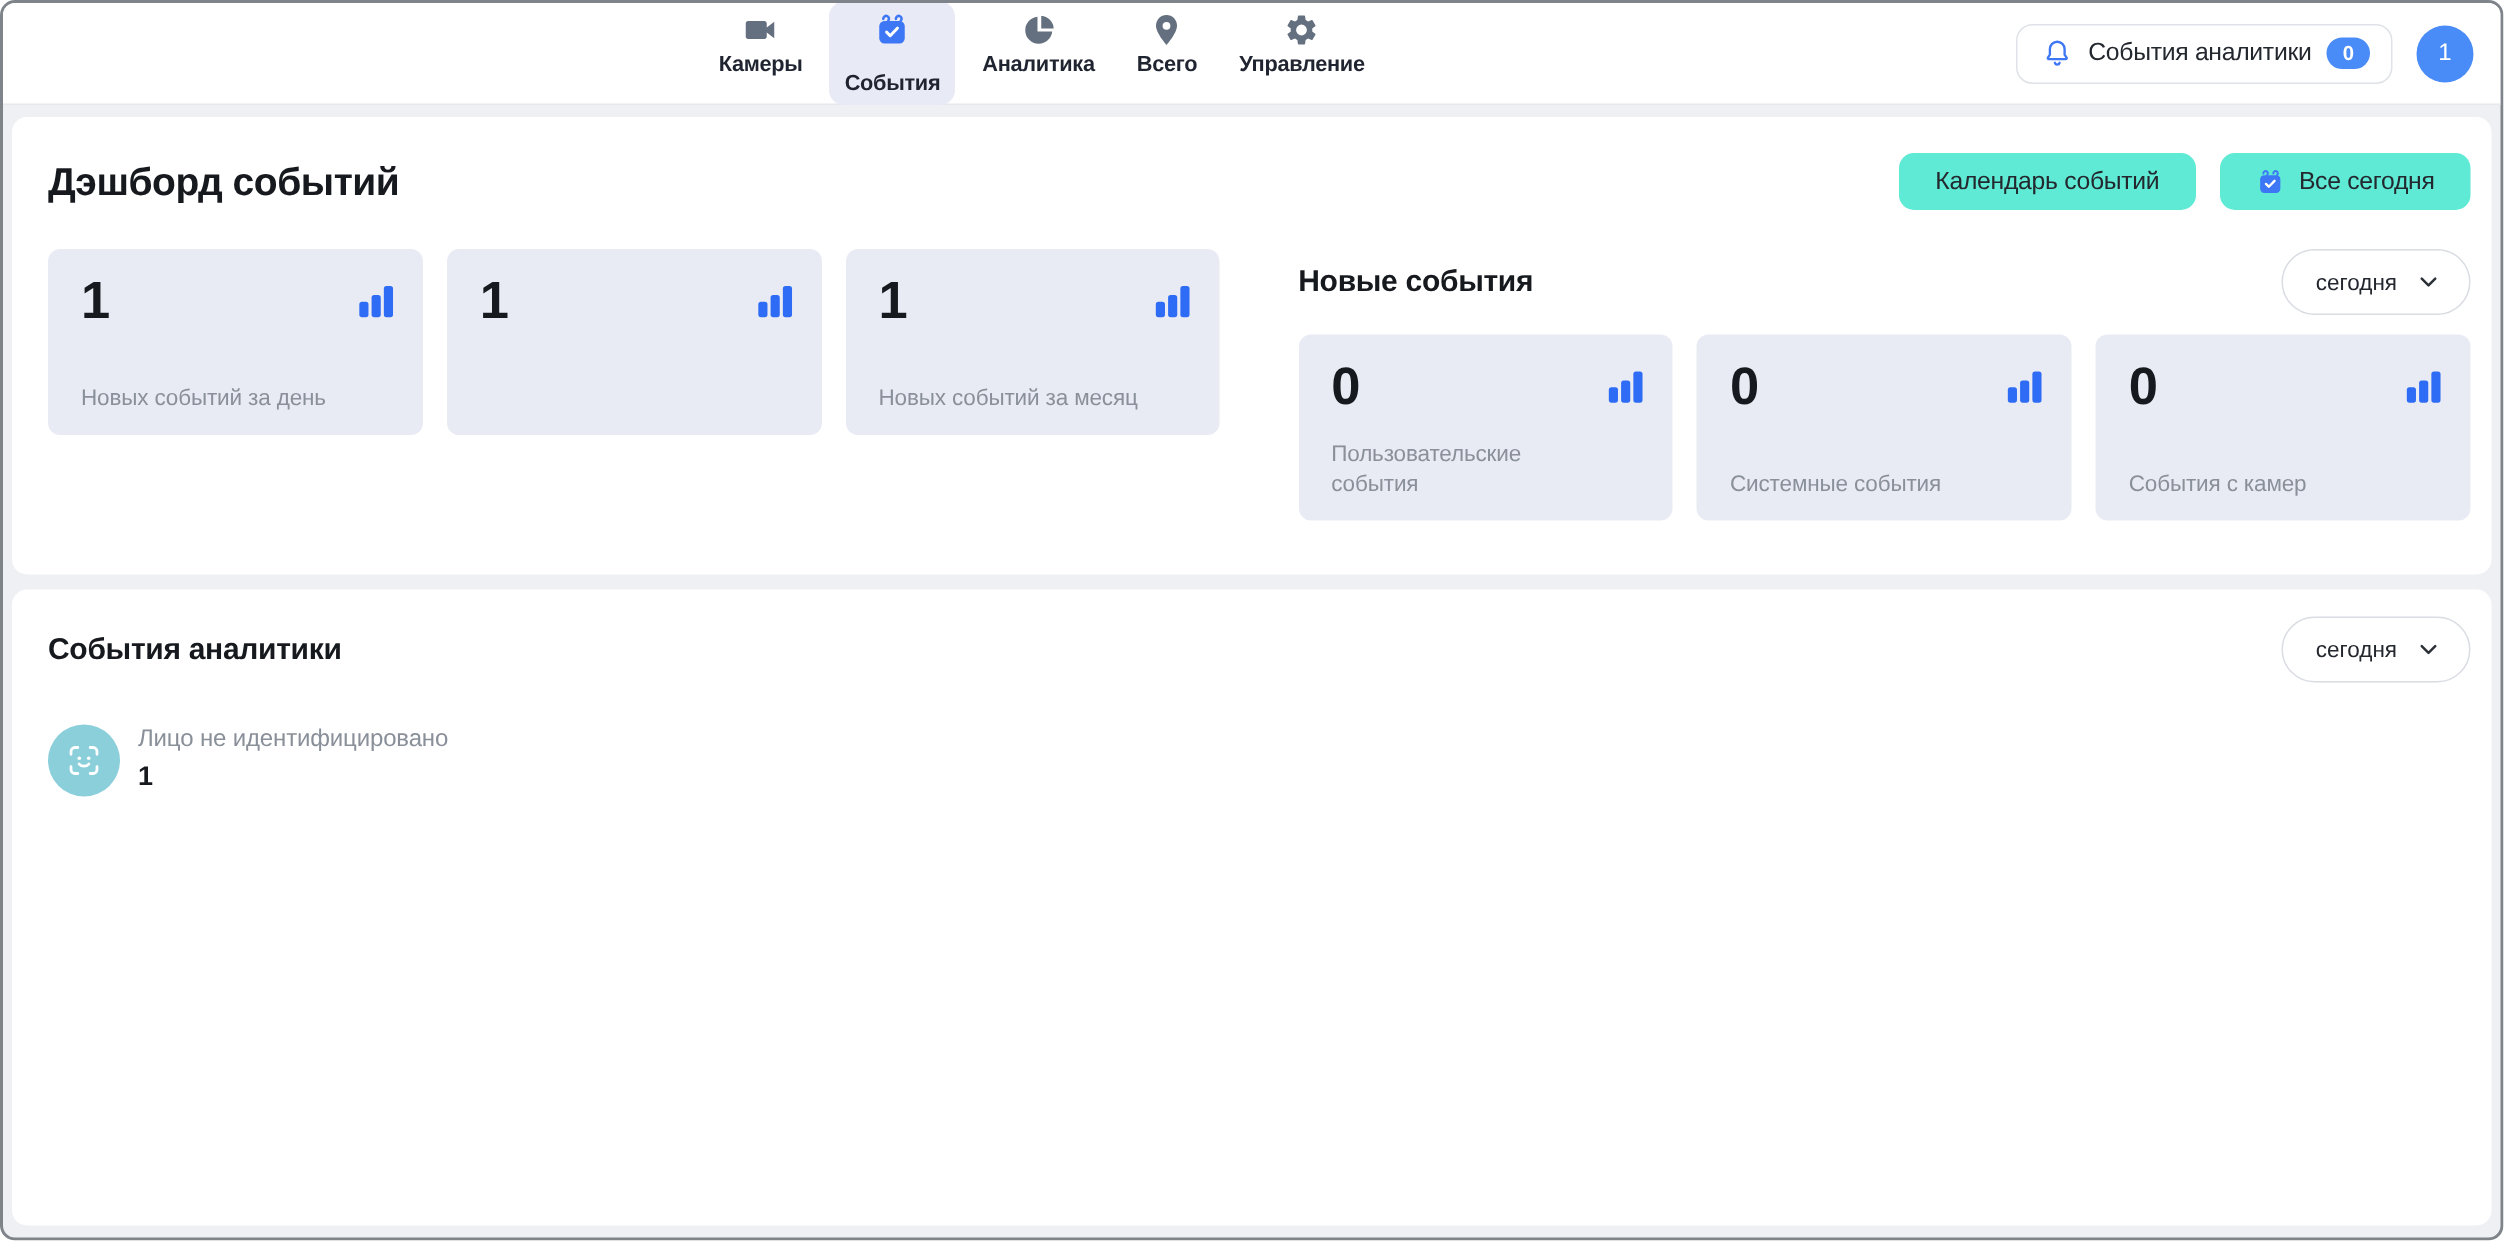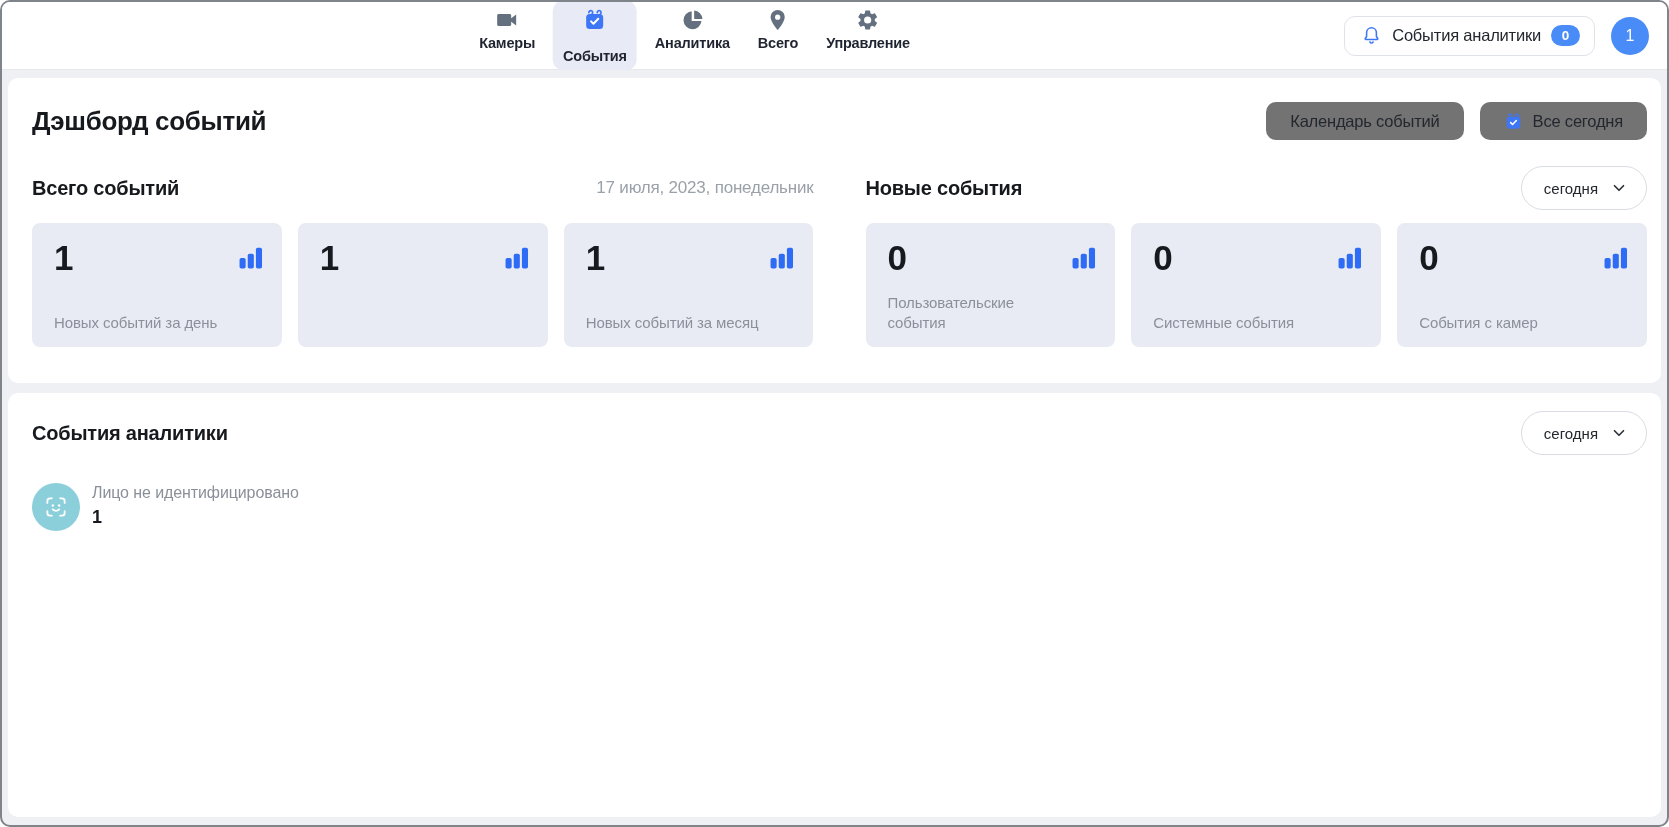--- a/index.html
+++ b/index.html
@@ -51,21 +51,21 @@
   
   main{ flex:1; display:flex; flex-direction:column; padding:8px 6px 8px; gap:10px; overflow:hidden; }
   .panel{ background:#fff; border-radius:10px; }
   .panel-top{ padding:24px 14px 36px 24px; flex:0 0 auto; }
   .panel-bottom{ padding:18px 14px 20px 24px; flex:1; }
 
   .panel-head{ display:flex; align-items:center; margin-bottom:26px; padding-right:0; }
   .page-title{ font-size:26px; font-weight:700; letter-spacing:-0.3px; }
   .head-actions{ margin-left:auto; display:flex; gap:16px; }
   .soft-btn{
-    background:#737373; border:none; border-radius:10px; height:38px;
+    background:#5eead4; border:none; border-radius:10px; height:38px;
     padding:0 24px; font-size:16.5px; color:#23272e; font-family:inherit;
     display:flex; align-items:center; gap:10px; cursor:pointer; letter-spacing:-0.2px;text-align:right;
   }
 
   .columns{ display:flex; gap:52px; }
   .col{ flex:1; min-width:0; }
   .col-head{ display:flex; align-items:center; justify-content:space-between; height:44px; margin-bottom:13px; }
   .section-heading{ font-size:20px; font-weight:700; letter-spacing:-0.2px; }
   .date-label{ font-size:17px; color:#9ba1a9; letter-spacing:-0.2px; }
   .period-btn{
@@ -183,24 +183,20 @@
               </svg>
             </span>
             <span>Все сегодня</span>
           </button>
         </div>
       </div>
 
       <div class="columns">
 
         <div class="col">
-          <div class="col-head">
-            <h2 class="section-heading">Всего событий</h2>
-            <span class="date-label">17 июля, 2023, понедельник</span>
-          </div>
           <div class="cards">
 
             <div class="stat-card">
               <div class="card-top">
                 <span class="stat-value">1</span>
                 <span class="bars"><svg viewBox="0 0 22 22" width="26" height="24">
                       <rect x="0.5" y="12" width="5.6" height="9.5" rx="1.6" fill="#2e6cf6"></rect>
                       <rect x="8" y="8" width="5.6" height="13.5" rx="1.6" fill="#2e6cf6"></rect>
                       <rect x="15.5" y="2.5" width="5.6" height="19" rx="1.6" fill="#2e6cf6"></rect>
                     </svg></span>

